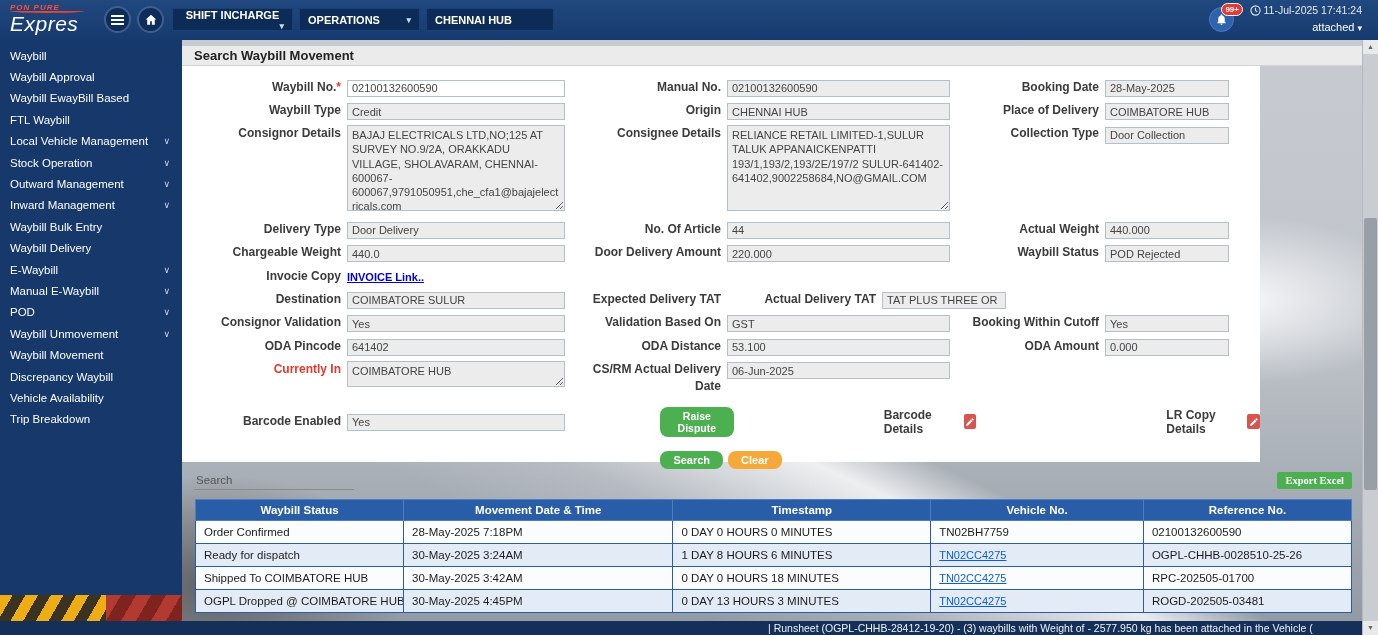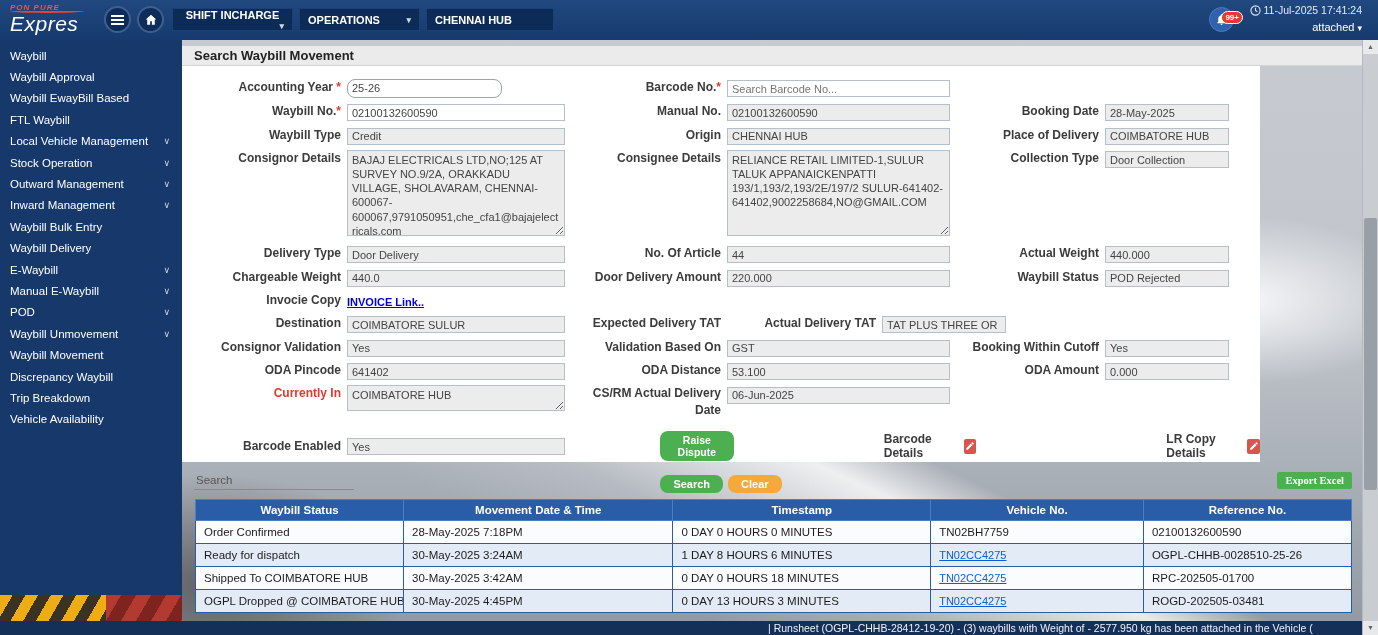--- a/index.html
+++ b/index.html
@@ -26,21 +26,21 @@
   .hsel.dept { left:299px; width:121px; }
   .hsel.loc  { left:426px; width:128px; }
   .dt { position:absolute; right:16px; top:4px; font-size:10.5px; color:#e6e9ee;
         display:flex; align-items:center; gap:3px; }
   .rev { position:absolute; right:16px; top:21px; font-size:11px; color:#fff; cursor:pointer; }
   .rev .caret { font-size:9px; }
   .bell { position:absolute; right:144px; top:7px; width:25px; height:25px; border-radius:50%;
           background:#2e62ad; border:1px solid #4b7cc0; display:flex; align-items:center;
           justify-content:center; cursor:pointer; }
   .badge { position:absolute; top:-5px; right:-10px; background:#e53935; color:#fff;
-           font-size:8px; font-weight:700; padding:1px 3px; border-radius:7px; border:1px solid #fff;margin-top:8px; }
+           font-size:8px; font-weight:700; padding:1px 3px; border-radius:7px; border:1px solid #fff; }
 
   
   .sidebar { position:absolute; left:0; top:40px; width:182px; height:555px;
              background:#16386b; z-index:20; padding-top:5px; }
   .side-item { height:21.4px; display:flex; align-items:center; padding:0 12px 0 10px;
                color:#fff; font-size:11.5px; cursor:pointer; }
   .side-item .chev { margin-left:auto; font-size:9px; color:#cdd6e4; }
 
   
   .main { position:absolute; left:182px; top:40px; width:1180px; height:581px; z-index:10;
@@ -218,40 +218,34 @@
         <span>Waybill Unmovement</span>
         <span class="chev">∨</span>
       </div>
     <div class="side-item">
         <span>Waybill Movement</span>
       </div>
     <div class="side-item">
         <span>Discrepancy Waybill</span>
       </div>
     <div class="side-item">
+        <span>Vehicle Availability</span>
+      </div>
+    <div class="side-item">
         <span>Trip Breakdown</span>
-      </div>
-    <div class="side-item">
-        <span>Vehicle Availability</span>
       </div>
   </div>
 
   <div class="main">
     <div class="title-bar">
       <span>Search Waybill Movement</span>
     </div>
 
     <div class="form-panel">
 
-      <div class="fr">
-        <span class="lab l1"><span>Accounting Year</span> <span class="req">*</span></span>
-        <span class="f1"><input class="inp round" value="25-26" style=""></span>
-        <span class="lab l2"><span>Barcode No.</span><span class="req">*</span></span>
-        <span class="f2"><input class="inp" placeholder="Search Barcode No..." style=""></span>
-      </div>
 
       <div class="fr">
         <span class="lab l1"><span>Waybill No.</span><span class="req">*</span></span>
         <span class="f1"><input class="inp" value="02100132600590" style=""></span>
         <span class="lab l2">Manual No.</span>
         <span class="f2"><input class="inp ro" readonly="" value="02100132600590" style=""></span>
         <span class="lab l3">Booking Date</span>
         <span class="f3"><input class="inp ro" readonly="" value="28-May-2025" style=""></span>
       </div>
 

